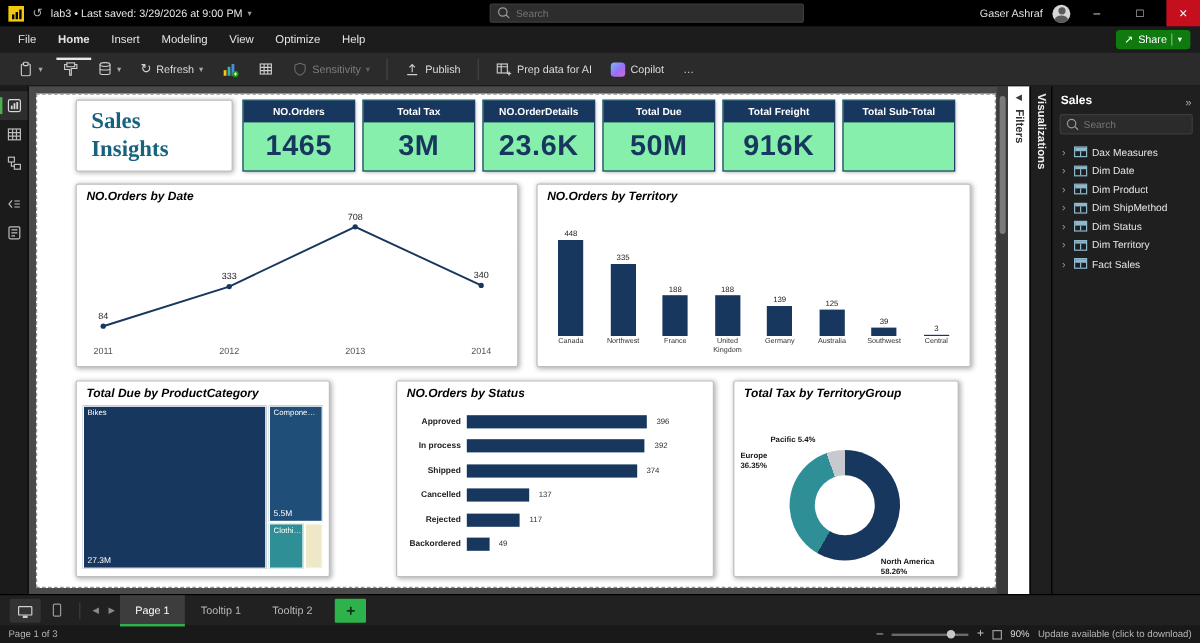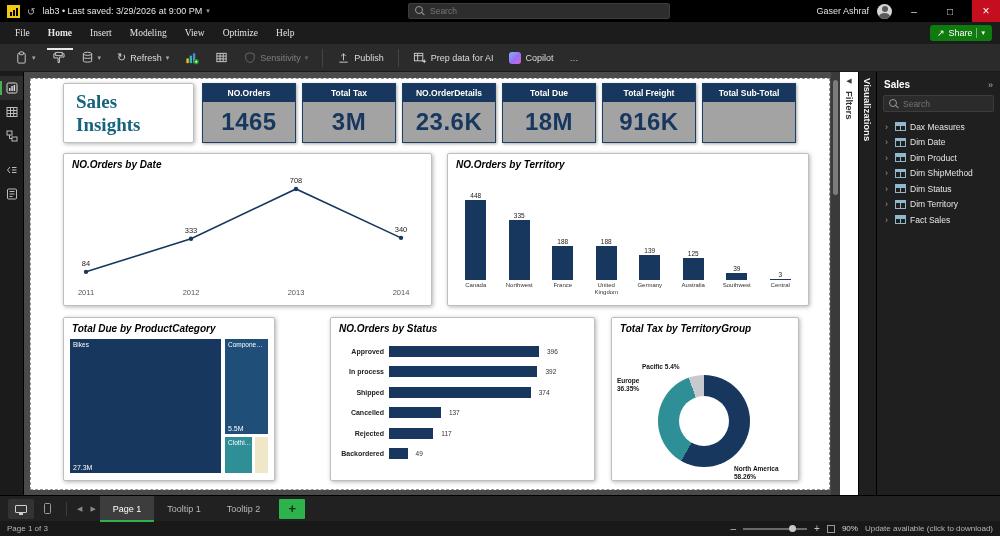--- a/index.html
+++ b/index.html
@@ -26,21 +26,21 @@
   .tb-right{margin-left:auto;display:flex;align-items:center;gap:8px;}
   .tb-user{color:#e0e0e0;margin-left:46px;}
   .avatar{width:15px;height:15px;border-radius:50%;background:#d6d6d6;position:relative;overflow:hidden;display:inline-block;}
   .av-head{position:absolute;left:4.5px;top:2.5px;width:6px;height:6px;border-radius:50%;background:#5a5a5a;}
   .av-body{position:absolute;left:2px;top:9.5px;width:11px;height:7px;border-radius:50% 50% 0 0;background:#5a5a5a;}
   .winbtn{width:28px;height:22px;display:flex;align-items:center;justify-content:center;color:#e0e0e0;font-size:10px;cursor:default;}
   .winbtn.close{background:#c50f1f;color:#fff;font-size:12px;}
 
   
   .menubar{height:22px;background:#1c1c1c;display:flex;align-items:center;padding-left:6px;}
-  .menu-item{font-size:9.5px;color:#e4e4e4;padding:16px 9px;height:36px;display:flex;align-items:center;position:relative;cursor:default;font-family:Liberation Serif, serif;}
+  .menu-item{font-size:9.5px;color:#e4e4e4;padding:16px 9px;height:36px;display:flex;align-items:center;position:relative;cursor:default;}
   .menu-item.active{font-weight:bold;}
   .menu-item.active::after{content:'';position:absolute;left:8px;right:8px;bottom:1px;height:2px;background:#e8e8e8;}
   .share-btn{margin-left:auto;margin-right:8px;height:16px;background:#0f7b0f;border:none;border-radius:3px;color:#fff;font-size:9px;display:flex;align-items:center;gap:4px;padding:0 7px;font-family:"Liberation Sans",sans-serif;cursor:default;}
   .share-sep{width:1px;height:10px;background:rgba(255,255,255,.45);}
   .share-caret{font-size:7px;}
 
   
   .ribbon{height:28px;background:#2b2b2b;border-bottom:1px solid #1a1a1a;display:flex;align-items:center;gap:2px;padding-left:8px;}
   .rbtn{background:transparent;border:none;color:#dcdcdc;font-size:9px;display:flex;align-items:center;gap:4px;padding:0 7px;height:24px;border-radius:2px;font-family:"Liberation Sans",sans-serif;cursor:default;}
   .rbtn .caret{font-size:7px;color:#a8a8a8;}
@@ -63,21 +63,21 @@
   .vthumb{position:absolute;top:8px;right:2px;width:5px;height:115px;background:#7b7b7b;border-radius:3px;}
 
   .page{position:absolute;left:6px;top:6px;width:800px;height:412px;background:#fff;border:1px dashed #949494;}
 
   
   .card{position:absolute;background:#fff;border:1px solid #bfbfbf;border-radius:2px;box-shadow:1px 1px 4px rgba(0,0,0,.30);}
   .sales-card{left:32px;top:4px;width:131px;height:60px;padding:6px 0 0 12px;}
   .sales-line{font-family:"Liberation Serif",serif;font-size:19px;font-weight:bold;color:#17637e;line-height:23px;}
 
   .kpi-row{position:absolute;left:171px;top:4px;display:flex;gap:6px;}
-  .kpi-card{width:94px;height:60px;background:#a3a3a3;border:1px solid #1d3f63;box-shadow:1px 1px 3px rgba(0,0,0,.35);}
+  .kpi-card{width:94px;height:60px;background:#86efac;border:1px solid #1d3f63;box-shadow:1px 1px 3px rgba(0,0,0,.35);}
   .kpi-head{height:18px;background:#17375e;color:#fff;font-size:8.5px;font-weight:bold;display:flex;align-items:center;justify-content:center;}
   .kpi-value{height:40px;display:flex;align-items:center;justify-content:center;font-size:24px;font-weight:bold;color:#17375e;letter-spacing:.5px;}
 
   .chart-title{font-size:10px;font-weight:bold;color:#000;padding:5px 8px 1px;font-style:italic;}
   .line-card{left:32px;top:74px;width:369px;height:153px;}
   .territory-card{left:416px;top:74px;width:362px;height:153px;}
   .treemap-card{left:32px;top:238px;width:212px;height:164px;}
   .status-card{left:299px;top:238px;width:265px;height:164px;}
   .donut-card{left:580px;top:238px;width:188px;height:164px;}
 
@@ -329,21 +329,21 @@
           <div class="kpi-card">
             <div class="kpi-head">Total Tax</div>
             <div class="kpi-value">3M</div>
           </div>
           <div class="kpi-card">
             <div class="kpi-head">NO.OrderDetails</div>
             <div class="kpi-value">23.6K</div>
           </div>
           <div class="kpi-card">
             <div class="kpi-head">Total Due</div>
-            <div class="kpi-value">18M</div>
+            <div class="kpi-value">50M</div>
           </div>
           <div class="kpi-card">
             <div class="kpi-head">Total Freight</div>
             <div class="kpi-value">916K</div>
           </div>
           <div class="kpi-card">
             <div class="kpi-head">Total Sub-Total</div>
           </div>
         </div>
 

